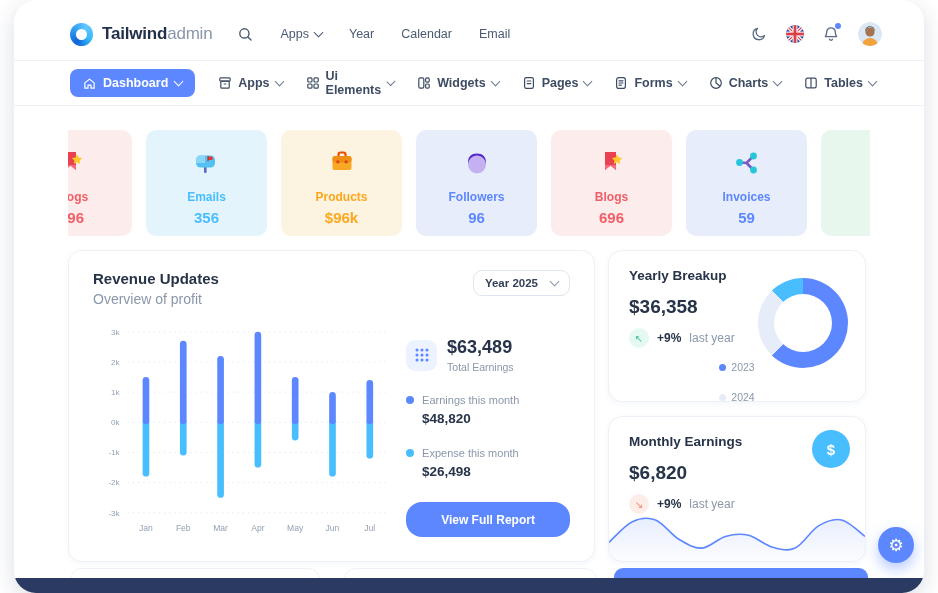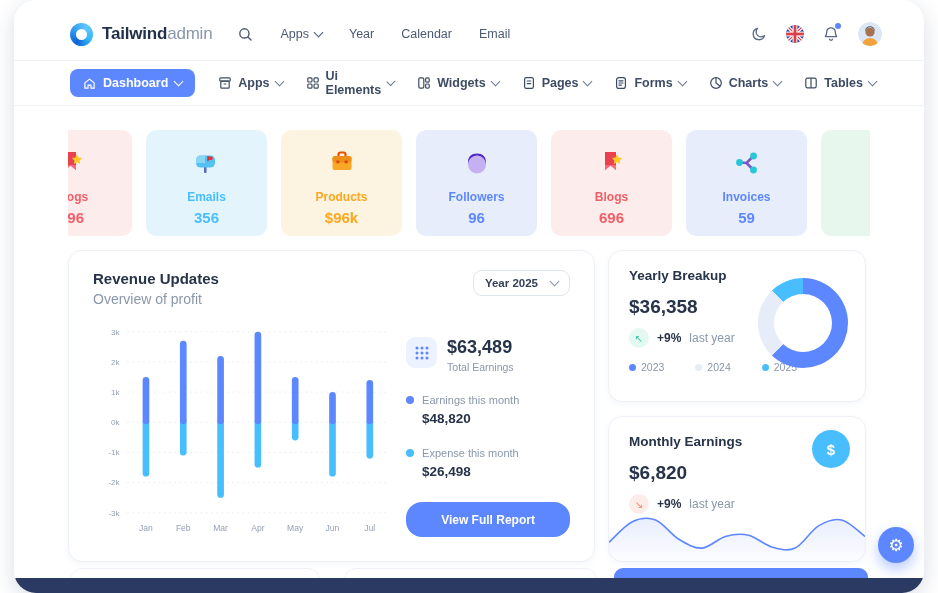--- a/index.html
+++ b/index.html
@@ -52,21 +52,21 @@
     box-sizing:border-box;}
   .revenue{width:527px;height:312px;padding:19px 24px 0;}
   .rev-head{display:flex;justify-content:space-between;align-items:flex-start;}
   .rev-title{font-size:15px;font-weight:800;color:#273349;}
   .rev-sub{font-size:14px;color:#8a97ab;margin-top:4px;}
   .select{display:flex;align-items:center;gap:13px;border:1.3px solid #dfe5ee;border-radius:9px;
     padding:6px 11px;font-size:11.5px;font-weight:600;color:#344158;cursor:pointer;background:#fff;}
   .select .chev{color:#8a97ab;}
   .rev-body{display:flex;margin-top:6px;}
   .rev-side{width:172px;padding-left:10px;}
-  .side-top{display:flex;gap:10px;align-items:flex-start;margin-top:24px;}
+  .side-top{display:flex;gap:10px;align-items:center;margin-top:24px;}
   .gridbox{width:31px;height:31px;border-radius:9px;background:#ecf2ff;display:flex;align-items:center;justify-content:center;flex:none;}
   .side-amount{font-size:18px;font-weight:800;color:#273349;}
   .side-cap{font-size:10.5px;color:#8a97ab;margin-top:3px;}
   .leg{margin-top:21px;}
   .leg-head{display:flex;align-items:center;gap:8px;font-size:11px;color:#8a97ab;}
   .dot{width:8px;height:8px;border-radius:50%;flex:none;}
   .d-blue{background:#5D87FF}.d-cyan{background:#49BEFF}.d-lav{background:#e7ecf9}
   .leg-val{font-size:13.5px;font-weight:800;color:#273349;margin:5px 0 0 16px;}
   .report-btn{margin-top:23px;width:100%;height:35px;background:#5D87FF;color:#fff;border:none;
     border-radius:16px;font-size:12px;font-weight:600;cursor:pointer;font-family:inherit;}
@@ -75,21 +75,21 @@
   .yearly{height:152px;padding:17px 20px;position:relative;}
   .sec-title{font-size:13.5px;font-weight:800;color:#273349;}
   .amount{font-size:19px;font-weight:800;color:#273349;margin-top:13px;}
   .badge-row{display:flex;align-items:center;gap:8px;margin-top:10px;font-size:12px;}
   .badge{width:20px;height:20px;border-radius:50%;display:flex;align-items:center;justify-content:center;
     font-size:10px;flex:none;}
   .b-green{background:#e4f9f1;color:#2dbe9a}
   .b-red{background:#fdede9;color:#f77e53}
   .delta{font-weight:700;color:#273349;}
   .delta-cap{color:#8a97ab;}
-  .y-legend{display:flex;gap:31px;margin-top:13px;font-size:10.5px;color:#8a97ab;align-items:center;}
+  .y-legend{display:flex;gap:18px;margin-top:13px;font-size:10.5px;color:#8a97ab;align-items:center;flex-direction:column;}
   .y-leg-item{display:flex;align-items:center;gap:5px;}
   .y-leg-item .dot{width:7px;height:7px;}
   .donut{position:absolute;right:17px;top:27px;width:90px;height:90px;border-radius:50%;}
   .donut::after{content:"";position:absolute;inset:16px;background:#fff;border-radius:50%;}
   .monthly{height:146px;padding:17px 20px;position:relative;overflow:hidden;}
   .m-fab{position:absolute;right:15px;top:13px;width:38px;height:38px;border-radius:50%;background:#49BEFF;
     color:#fff;font-size:15px;font-weight:700;border:none;cursor:pointer;font-family:inherit;}
   .wave{position:absolute;left:0;bottom:0;width:100%;height:50px;display:block;}
   
   .pcard{position:absolute;top:568px;height:26px;background:#fff;border:1px solid #edf1f7;

